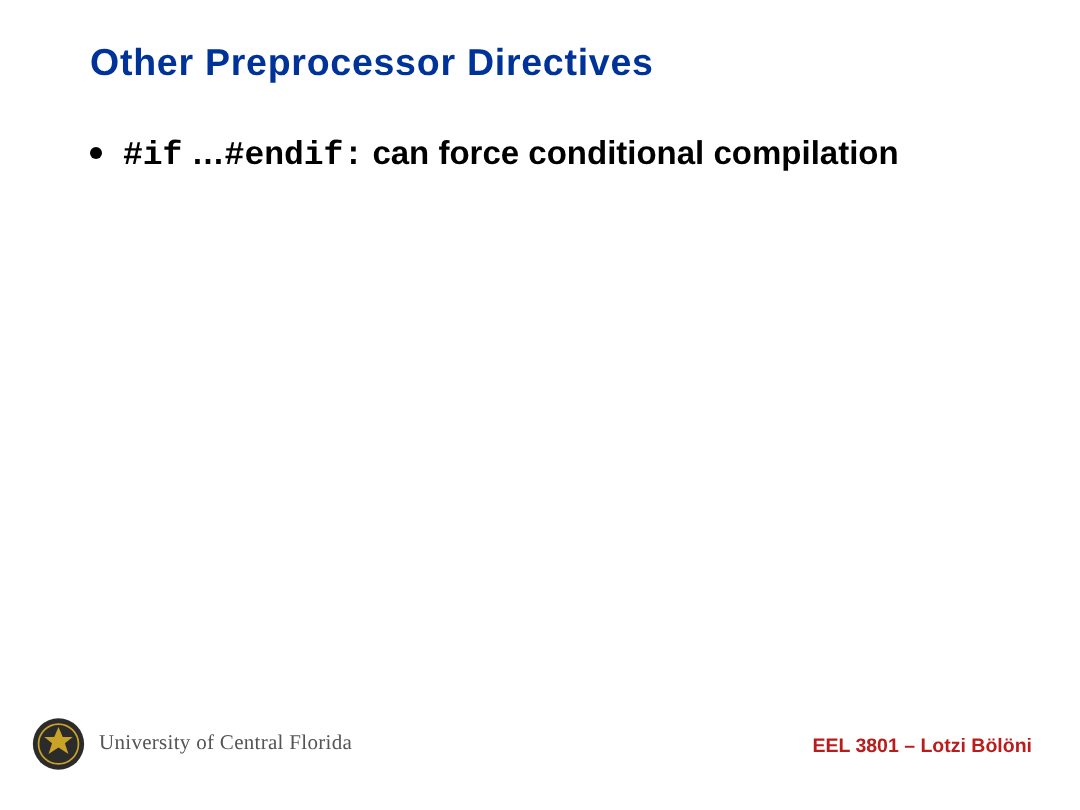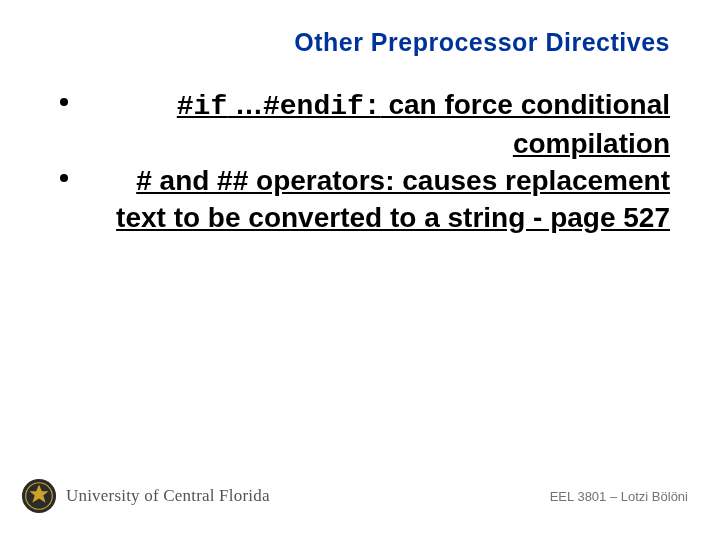--- a/index.html
+++ b/index.html
@@ -7,44 +7,42 @@
     width: 720px;
     height: 540px;
     background: #ffffff;
     font-family: Arial, Helvetica, sans-serif;
     position: relative;
     overflow: hidden;
   }
   .slide {
     width: 100%;
     height: 100%;
-    padding: 28px 50px 0 60px;
+    padding: 28px 72px 0 60px;
     position: relative;
-    text-align: right;
   }
   .title {
     color: #003399;
     font-family: "Arial Black", Arial, sans-serif;
     font-weight: 900;
     font-size: 25px;
     letter-spacing: 0.5px;
     margin-bottom: 30px;
   }
   .bullets {
     list-style: none;
     color: #000;
   }
   .bullets li {
     position: relative;
     padding-left: 22px;
-    font-size: 28px;
+    font-size: 22px;
     font-weight: bold;
     line-height: 1.32;
     font-family: Arial, sans-serif;
-    text-decoration: underline;
   }
   .bullets li::before {
     content: "";
     position: absolute;
     left: 0;
     top: 11px;
     width: 8px;
     height: 8px;
     background: #000;
     border-radius: 50%;
@@ -67,43 +65,40 @@
     display: flex;
     align-items: center;
     gap: 8px;
   }
   .seal {
     width: 38px;
     height: 38px;
   }
   .uni {
     font-family: Georgia, "Times New Roman", serif;
-    font-size: 17px;
+    font-size: 14px;
     color: #555;
     letter-spacing: 0.2px;
   }
   .course {
     margin-left: auto;
     font-family: Arial, sans-serif;
-    font-weight: normal;
+    font-weight: bold;
     font-size: 13px;
-    color: #737373;
+    color: #b91c1c;
   }
 </style>
 </head>
 <body>
 
 <div class="slide">
   <h1 class="title">Other Preprocessor Directives</h1>
   <ul class="bullets">
     <li>
       <span class="code">#if</span><span> …</span><span class="code">#endif:</span><span> can force conditional compilation</span>
-    </li>
-    <li>
-      <span># and ## operators: causes replacement text to be converted to a string - page 527</span>
     </li>
   </ul>
 
   <div class="footer">
     <div class="logo">
       <svg class="seal" viewBox="0 0 40 40">
         <circle cx="20" cy="20" r="18" fill="#2b2b2b"></circle>
         <circle cx="20" cy="20" r="14" fill="none" stroke="#c9a227" stroke-width="1.2"></circle>
         <path d="M20 8 L23 15 L30 15 L24.5 19.5 L27 27 L20 22.5 L13 27 L15.5 19.5 L10 15 L17 15 Z" fill="#c9a227"></path>
       </svg>

